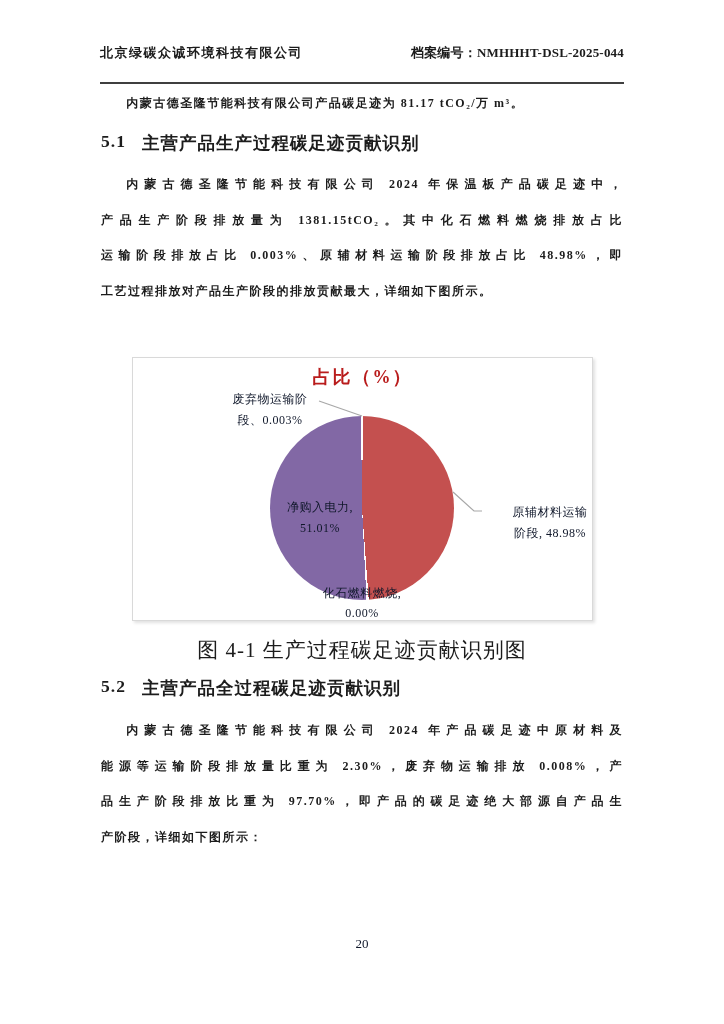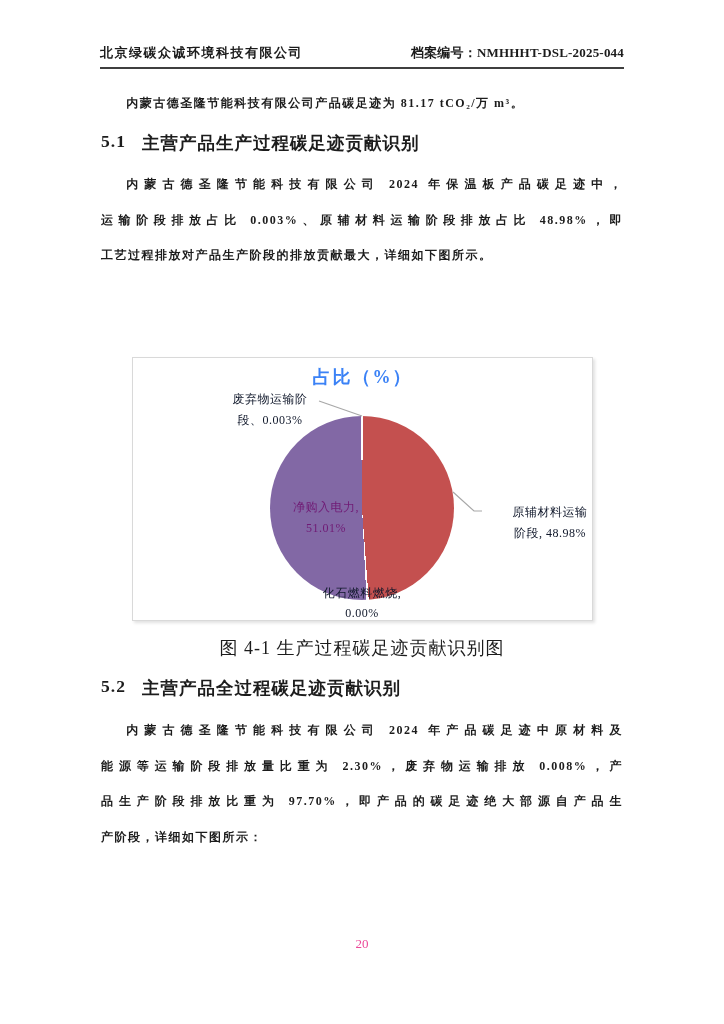--- a/index.html
+++ b/index.html
@@ -11,21 +11,21 @@
     background: #ffffff;
     font-family: "Liberation Serif", "DejaVu Serif", serif;
     color: #1c1c1c;
     overflow: hidden;
   }
   
   .doc-header {
     position: absolute;
     left: 100px; right: 100px; top: 44px;
     display: flex; justify-content: space-between; align-items: flex-end;
-    padding-bottom: 5px;
+    padding-bottom: 20px;
     border-bottom: 2px solid #3f3f3f;
     font-size: 13px;
   }
   .doc-header .company { font-weight: 600; letter-spacing: 1.5px; }
   .doc-header .archive { font-weight: 700; letter-spacing: 0.2px; }
   
   .textcol { position: absolute; left: 101px; width: 522px; }
   .para { font-size: 12px; line-height: 35.6px; letter-spacing: 1.5px; font-weight: bold; }
   .jline { text-align: justify; text-align-last: justify; }
   .jline-last { text-align: left; }
@@ -37,44 +37,44 @@
     position: absolute;
     left: 132px; top: 357px;
     width: 461px; height: 264px;
     background: #ffffff;
     border: 1px solid #d9d9d9;
     box-shadow: 2px 2px 3px rgba(0,0,0,0.12);
   }
   .chart-title {
     position: absolute; left: 0; right: 0; top: 7px;
     text-align: center;
-    font-size: 18px; font-weight: 700; letter-spacing: 2px; color: #3b82f6;
+    font-size: 18px; font-weight: 700; letter-spacing: 2px; color: #b91c1c;
     font-family: "Liberation Serif", "DejaVu Serif", serif;
   }
   .pie {
     position: absolute; left: 137px; top: 58px;
     width: 184px; height: 184px; border-radius: 50%;
   }
   .leader-svg { position: absolute; left: 0; top: 0; width: 461px; height: 264px; }
   .plabel {
     position: absolute; text-align: center;
     font-size: 12px; line-height: 21px; color: #0f172a; letter-spacing: 0.5px;
   }
   .plabel.waste    { left: 58px;  top: 31px;  width: 158px; }
-  .plabel.electric { left: 123px; top: 139px; width: 140px; color: #701a75; }
+  .plabel.electric { left: 117px; top: 139px; width: 140px; color: #0f172a; }
   .plabel.raw      { left: 347px; top: 144px; width: 140px; }
   .plabel.fossil   { left: 159px; top: 225px; width: 140px; line-height: 20px; }
   
   .fig-caption {
     position: absolute; left: 101px; width: 522px; top: 636px;
-    text-align: center; font-size: 18px; letter-spacing: 1px;
+    text-align: center; font-size: 21px; letter-spacing: 1px;
   }
   .page-number {
     position: absolute; left: 0; right: 0; top: 936px;
-    text-align: center; font-size: 13px; color: #ec4899;
+    text-align: center; font-size: 13px; color: #0f172a;
   }
 </style>
 </head>
 <body>
 
 <div class="page">
 
   <div class="doc-header">
     <span class="company">北京绿碳众诚环境科技有限公司</span>
     <span class="archive"><span>档案编号：</span><span>NMHHHT-DSL-2025-044</span></span>
@@ -84,20 +84,21 @@
     <div class="jline-last indent">内蒙古德圣隆节能科技有限公司产品碳足迹为 81.17 tCO₂/万 m³。</div>
   </div>
 
   <div class="textcol heading" style="top: 131px;">
     <span class="hnum">5.1</span>
     <span>主营产品生产过程碳足迹贡献识别</span>
   </div>
 
   <div class="textcol para" style="top: 167px;">
     <div class="jline indent">内蒙古德圣隆节能科技有限公司 2024 年保温板产品碳足迹中，</div>
+    <div class="jline">产品生产阶段排放量为 1381.15tCO₂。其中化石燃料燃烧排放占比</div>
     <div class="jline">运输阶段排放占比 0.003%、原辅材料运输阶段排放占比 48.98%，即</div>
     <div class="jline-last">工艺过程排放对产品生产阶段的排放贡献最大，详细如下图所示。</div>
   </div>
 
   <div class="chart-box">
     <div class="chart-title">占比（%）</div>
 
     <div class="pie" id="pie" style="background: conic-gradient(rgb(255, 255, 255) 0deg, rgb(255, 255, 255) 0.6deg, rgb(196, 80, 79) 0.6deg, rgb(196, 80, 79) 175.828deg, rgb(255, 255, 255) 175.828deg, rgb(255, 255, 255) 177.228deg, rgb(130, 104, 165) 177.228deg, rgb(130, 104, 165) 359.4deg, rgb(255, 255, 255) 359.4deg, rgb(255, 255, 255) 360deg);"></div>
 
     <svg class="leader-svg" viewBox="0 0 461 264">

